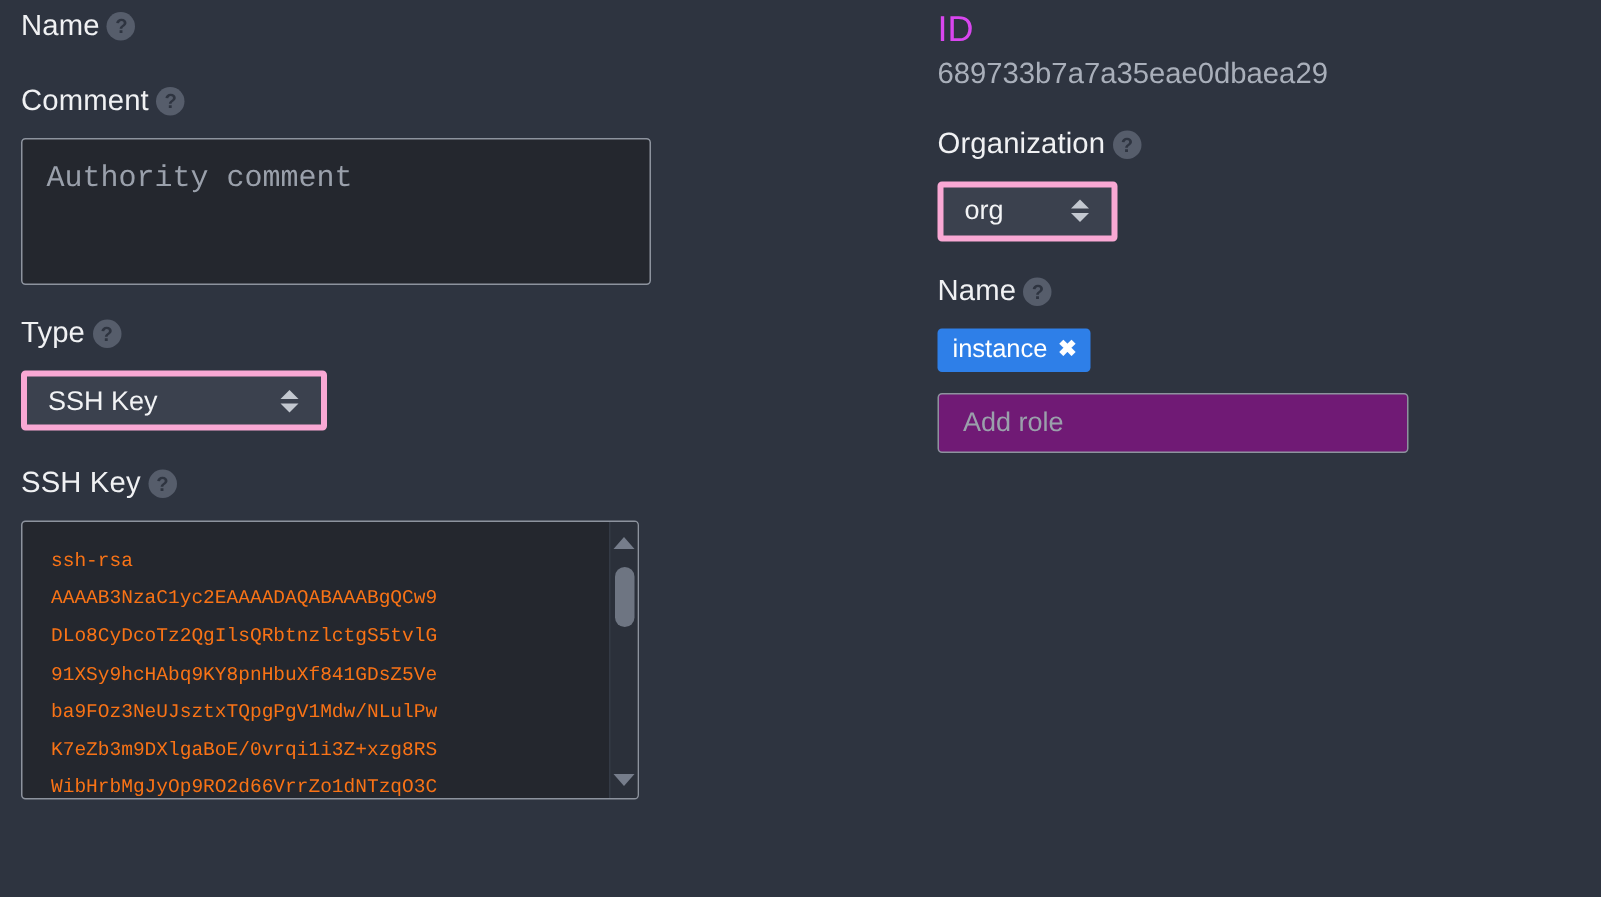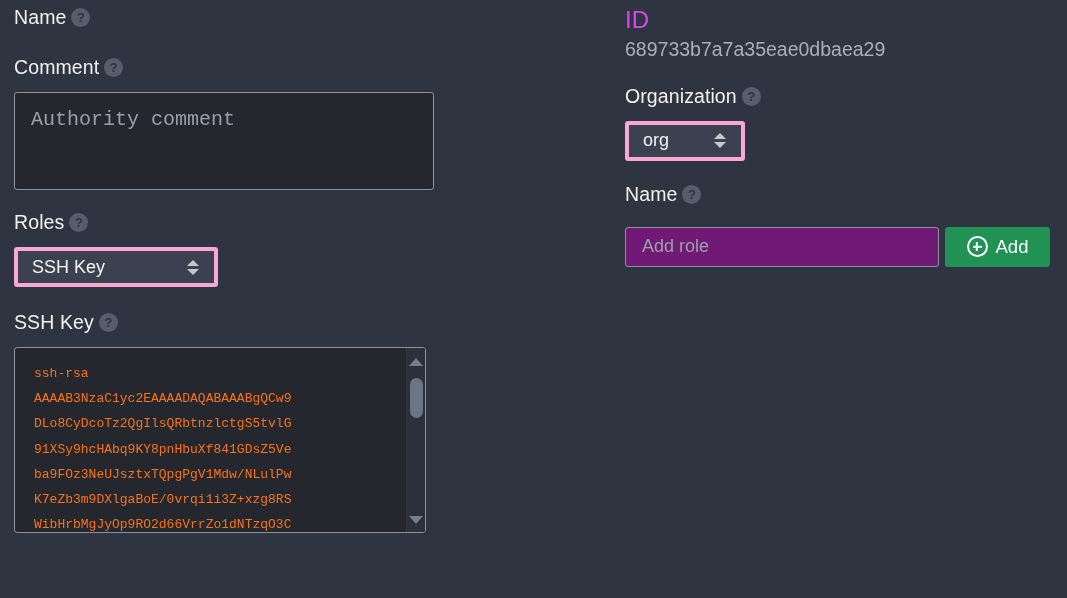--- a/index.html
+++ b/index.html
@@ -313,21 +313,21 @@
     <div class="field mt-comment">
       <div class="label-row">
         <span class="label-text">Comment</span>
         <span class="help-icon">?</span>
       </div>
       <textarea class="ta-comment" placeholder="Authority comment" style=""></textarea>
     </div>
 
     <div class="field mt-type">
       <div class="label-row">
-        <span class="label-text">Roles</span>
+        <span class="label-text">Type</span>
         <span class="help-icon">?</span>
       </div>
       <div class="select-wrap">
         <div class="select-box select-type">
           <span class="select-value">SSH Key</span>
           <span class="sel-arrows">
             <i class="up"></i>
               <i class="down"></i>
           </span>
         </div>
@@ -379,24 +379,26 @@
         </div>
       </div>
     </div>
 
     <div class="field mt-roles">
       <div class="label-row">
         <span class="label-text">Name</span>
         <span class="help-icon">?</span>
       </div>
 
+      <div class="mt-badge">
+        <span class="role-badge">
+          <span>instance</span>
+          <span class="role-x">✖</span>
+        </span>
+      </div>
 
       <div class="add-row mt-addrow">
         <input class="add-role-input" type="text" placeholder="Add role" style="">
-        <button class="add-btn">
-          <span class="plus-circle"></span>
-          <span>Add</span>
-        </button>
       </div>
     </div>
 
   </div>
 </div>
 
 </body></html>

